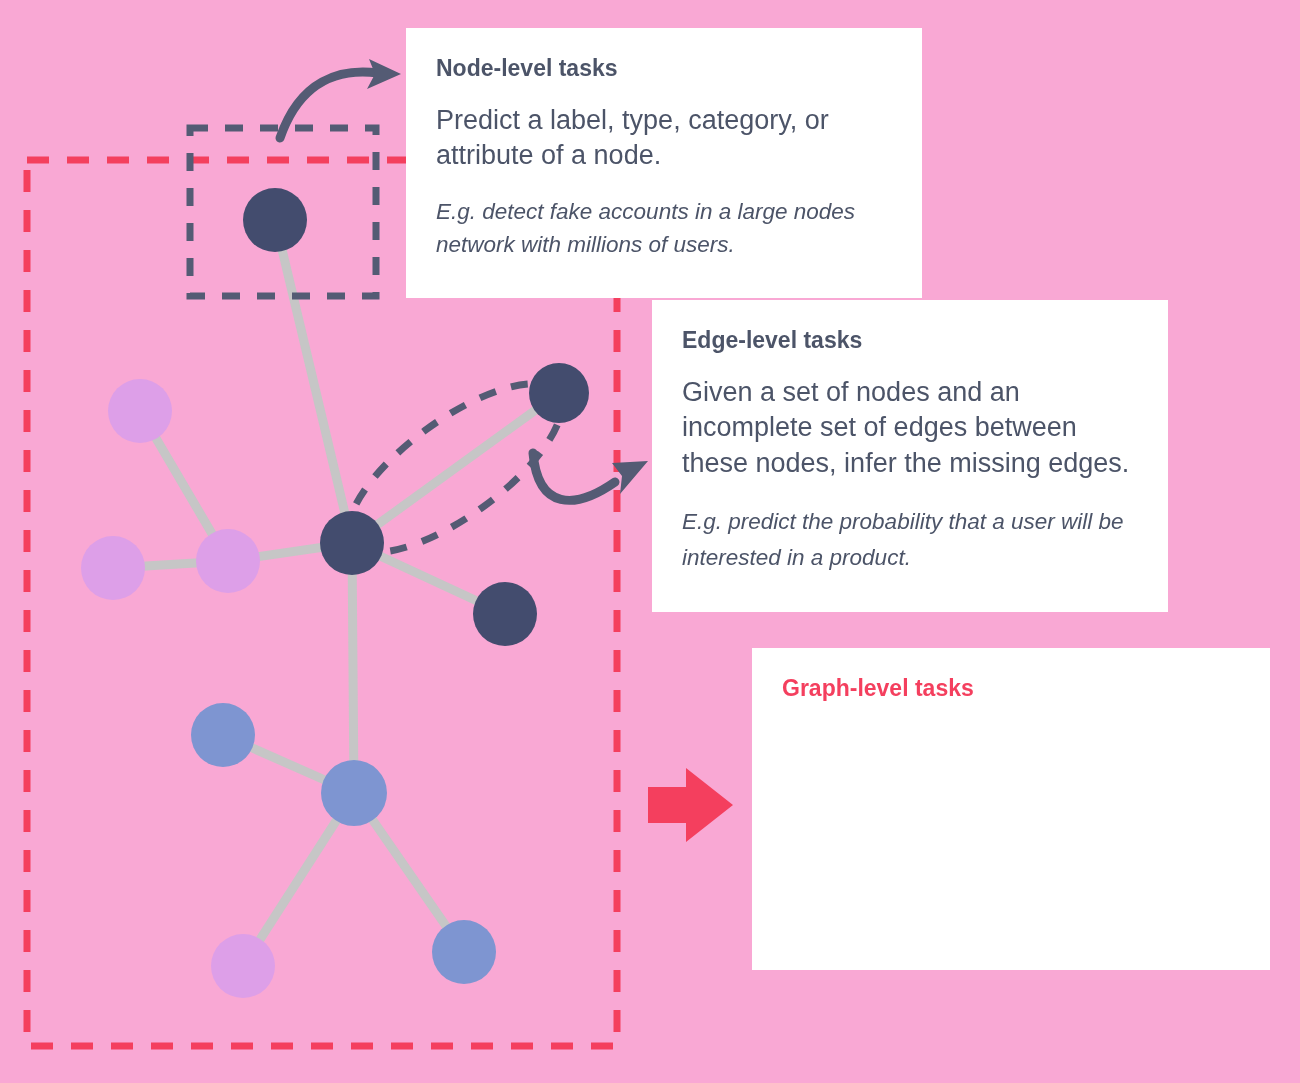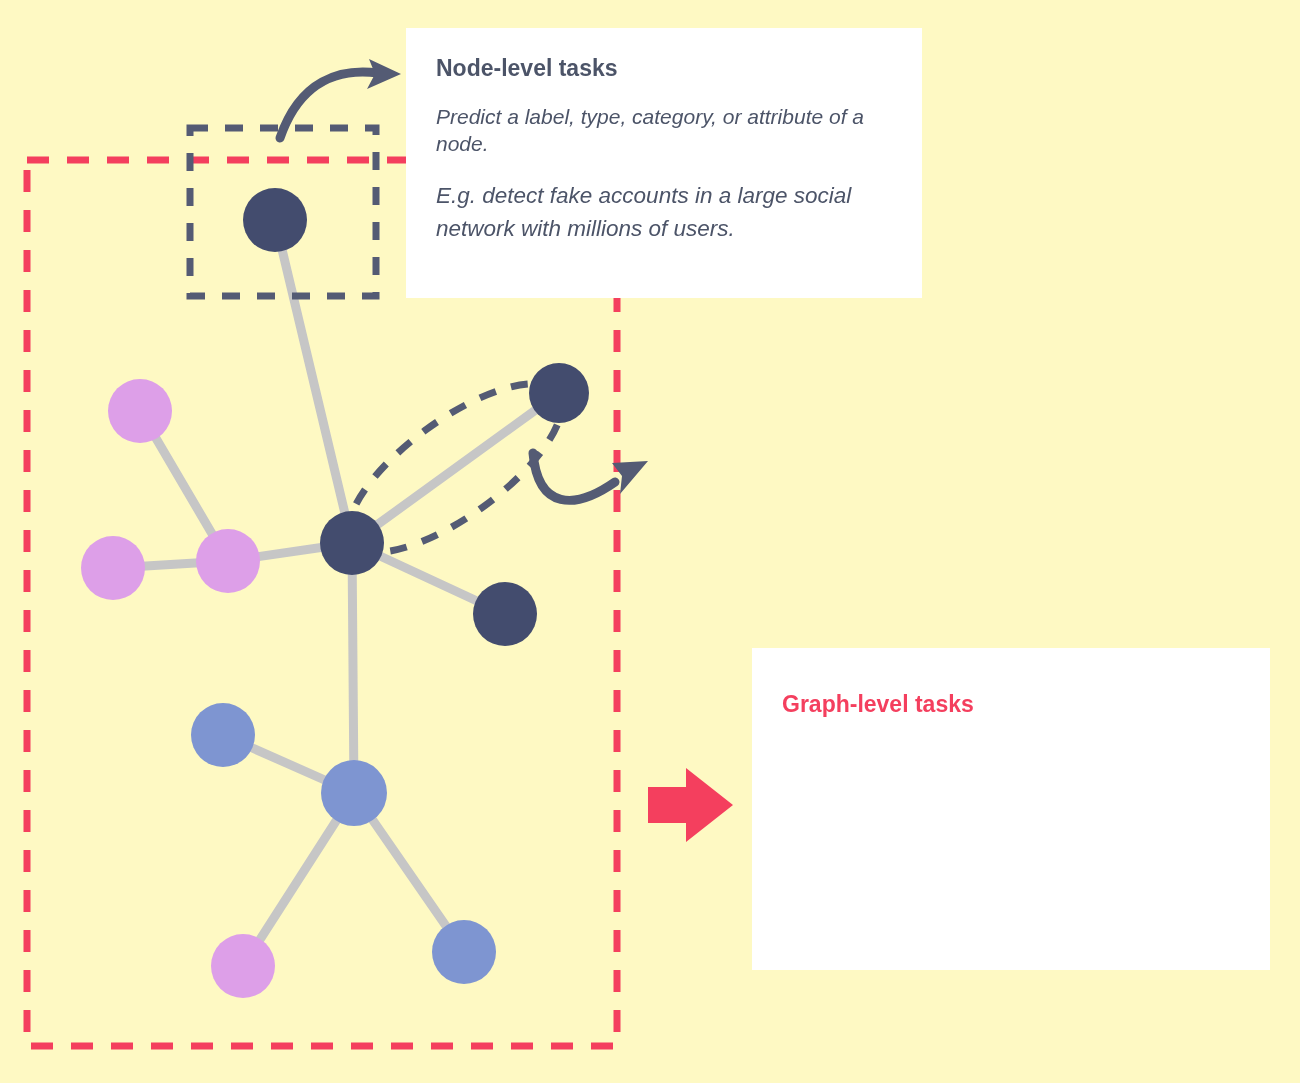--- a/index.html
+++ b/index.html
@@ -4,21 +4,21 @@
 <style>
   html, body {
     margin: 0;
     padding: 0;
     background: #4a6e51;
   }
   #canvas {
     position: relative;
     width: 1300px;
     height: 1083px;
-    background: #fef9c3;
+    background: #f9a8d4;
     overflow: hidden;
     font-family: "Liberation Sans", sans-serif;
   }
   #graph-svg {
     position: absolute;
     left: 0; top: 0;
     width: 1300px;
     height: 1083px;
   }
   .infobox {
@@ -27,27 +27,26 @@
     box-sizing: border-box;
     padding: 26px 30px 24px 30px;
   }
   .box-title {
     font-size: 23px;
     font-weight: bold;
     color: #4c5468;
     margin: 0 0 20px 0;
     line-height: 1.25;
   }
-  .box-title.accent { color: #f43f5e; margin-top: 16px; }
+  .box-title.accent { color: #f43f5e; }
   .box-body {
-    font-size: 21px;
+    font-size: 27px;
     color: #4c5468;
     line-height: 1.32;
     margin: 9px 0 22px 0;
-    font-style: italic;
   }
   .box-eg {
     font-size: 22.5px;
     color: #4c5468;
     line-height: 1.45;
     font-style: italic;
     margin: 0;
   }
   .box-eg.spaced { line-height: 1.62; }
   #box-node  { left: 406px; top: 28px;  width: 516px; height: 270px; }
@@ -105,21 +104,26 @@
     </g>
 
     <g>
       <path d="M 648 787 L 686 787 L 686 768 L 733 805 L 686 842 L 686 823 L 648 823 Z" fill="#f43f5e"></path>
     </g>
   </svg>
 
   <div class="infobox" id="box-node">
     <h3 class="box-title">Node-level tasks</h3>
     <p class="box-body">Predict a label, type, category, or attribute of a node.</p>
-    <p class="box-eg">E.g. detect fake accounts in a large social network with millions of users.</p>
+    <p class="box-eg">E.g. detect fake accounts in a large nodes network with millions of users.</p>
   </div>
 
+  <div class="infobox" id="box-edge">
+    <h3 class="box-title">Edge-level tasks</h3>
+    <p class="box-body">Given a set of nodes and an incomplete set of edges between these nodes, infer the missing edges.</p>
+    <p class="box-eg spaced">E.g. predict the probability that a user will be interested in a product.</p>
+  </div>
 
   <div class="infobox" id="box-graph">
     <h3 class="box-title accent">Graph-level tasks</h3>
   </div>
 
 </div>
 
 </body></html>

